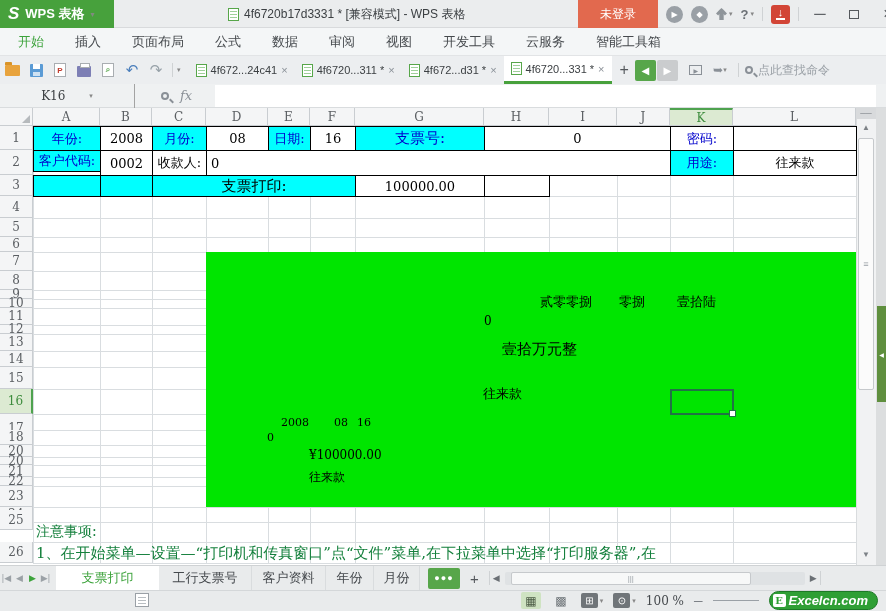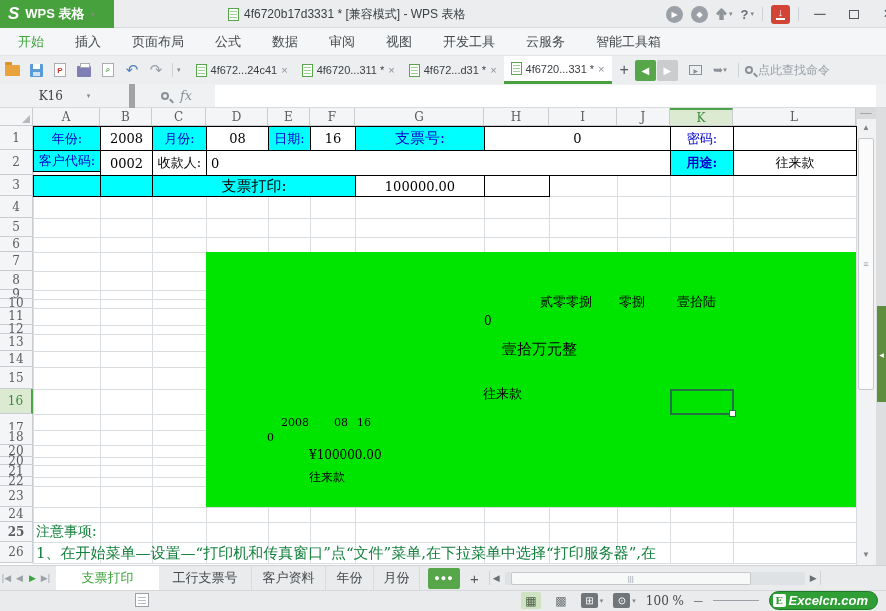--- a/index.html
+++ b/index.html
@@ -54,21 +54,21 @@
   .doctab { height:28px; display:flex; align-items:center; gap:4px; padding:0 7px; font-size:11px; color:#3c4043; white-space:nowrap; }
   .doctab .x { color:#8a9097; font-size:11px; }
   .doctab.active { background:#fff; border-bottom:3px solid #47a13c; }
   .sqbtn { width:21px; height:21px; display:flex; align-items:center; justify-content:center; font-size:10px; border-radius:2px; }
   .sqbtn.green { background:#57a64a; color:#fff; }
   .sqbtn.gray { background:#caccce; color:#fff; }
   #cmd-search { display:flex; align-items:center; gap:5px; color:#9aa0a6; font-size:12px; }
 
   
   #formulabar { left:0; top:84px; width:886px; height:24px; background:#eff1f2; border-bottom:1px solid #d9dcde; display:flex; align-items:center; }
-  #namebox { width:135px; height:24px; display:flex; align-items:center; justify-content:center; gap:24px; border-right:6px solid #a3a3a3; font-family:"DejaVu Serif", serif; font-size:12px; color:#3c4043; }
+  #namebox { width:135px; height:24px; display:flex; align-items:center; justify-content:center; gap:24px; border-right:1px solid #a3a3a3; font-family:"DejaVu Serif", serif; font-size:12px; color:#3c4043; }
   #fx-label { font-style:italic; font-family:"DejaVu Serif", serif; color:#8a9097; font-size:13px; }
   #formula-input { position:absolute; left:215px; top:1px; width:661px; height:22px; background:#fff; }
 
   
   .colhdr, .rowhdr { position:absolute; background:#f4f5f6; font-family:"DejaVu Serif", serif; color:#5a5e62; display:flex; align-items:center; justify-content:center; }
   .colhdr { top:108px; height:18px; font-size:12px; border-right:1px solid #c9cdd1; border-bottom:1px solid #c9cdd1; }
   .colhdr.sel { background:#dcead2; color:#3d8c3d; border-top:2px solid #4ea24e; }
   .rowhdr { left:0; width:33px; font-size:12px; border-right:1px solid #c9cdd1; border-bottom:1px solid #c9cdd1; overflow:visible; }
   .rowhdr.sel { background:#dcead2; color:#3d8c3d; border-right:2px solid #4ea24e; }
   #corner { left:0; top:108px; width:33px; height:18px; background:#f4f5f6; border-right:1px solid #c9cdd1; border-bottom:1px solid #c9cdd1; }
@@ -122,20 +122,21 @@
   <div id="titlebar" class="abs">
     <div id="wps-logo" class="abs">
       <span class="s">S</span>
       <span class="nm">WPS 表格</span>
       <span class="car">▾</span>
     </div>
     <div id="doc-title" class="abs">
       <span class="sheeticon"></span>
       <span>4f6720b17d3331 * [兼容模式] - WPS 表格</span>
     </div>
+    <div id="login-btn" class="abs">未登录</div>
     <div class="abs flex" style="left:666px; top:0; height:28px; gap:8px;">
       <span class="circ">▶</span>
       <span class="circ">◆</span>
       <span class="tb-ic">
           <span class="skin"></span>
           <span class="car">▾</span>
         </span>
       <span class="tb-ic">
           <b style="font-size:13px;">?</b>
           <span class="car">▾</span>
@@ -273,21 +274,21 @@
       <div class="rowhdr" style="top: 367px; height: 22px;">15</div>
       <div class="rowhdr sel" style="top: 389px; height: 25px;">16</div>
       <div class="rowhdr" style="top: 414px; height: 28px;">17</div>
       <div class="rowhdr" style="top: 430px; height: 15px;">18</div>
       <div class="rowhdr" style="top: 445px; height: 12px;">20</div>
       <div class="rowhdr" style="top: 457px; height: 8px;">20</div>
       <div class="rowhdr" style="top: 465px; height: 12px;">21</div>
       <div class="rowhdr" style="top: 477px; height: 9px;">22</div>
       <div class="rowhdr" style="top: 486px; height: 21px;">23</div>
       <div class="rowhdr" style="top: 507px; height: 15px;">24</div>
-      <div class="rowhdr" style="top: 522px; height: 20px; font-weight: bold;">25</div>
+      <div class="rowhdr" style="top: 510px; height: 20px;">25</div>
       <div class="rowhdr" style="top: 542px; height: 21px;">26</div>
       <div class="gl" style="left: 33px; top: 126px; width: 1px; height: 437px;"></div>
       <div class="gl" style="left: 100px; top: 126px; width: 1px; height: 437px;"></div>
       <div class="gl" style="left: 152px; top: 126px; width: 1px; height: 437px;"></div>
       <div class="gl" style="left: 206px; top: 126px; width: 1px; height: 437px;"></div>
       <div class="gl" style="left: 268px; top: 126px; width: 1px; height: 437px;"></div>
       <div class="gl" style="left: 310px; top: 126px; width: 1px; height: 437px;"></div>
       <div class="gl" style="left: 355px; top: 126px; width: 1px; height: 437px;"></div>
       <div class="gl" style="left: 484px; top: 126px; width: 1px; height: 437px;"></div>
       <div class="gl" style="left: 549px; top: 126px; width: 1px; height: 437px;"></div>
@@ -405,21 +406,21 @@
       <div class="cell" style="left: 268px; top: 126px; width: 43px; height: 25px; background: rgb(0, 255, 255); color: rgb(0, 0, 204); font-size: 13px;">日期:</div>
       <div class="cell" style="left: 310px; top: 126px; width: 46px; height: 25px; background: rgb(255, 255, 255); color: rgb(0, 0, 0); font-size: 13px;">16</div>
       <div class="cell" style="left: 355px; top: 126px; width: 130px; height: 25px; background: rgb(0, 255, 255); color: rgb(0, 0, 204); font-size: 15px;">支票号:</div>
       <div class="cell" style="left: 484px; top: 126px; width: 187px; height: 25px; background: rgb(255, 255, 255); color: rgb(0, 0, 0); font-size: 13px;">0</div>
       <div class="cell" style="left: 670px; top: 126px; width: 64px; height: 25px; background: rgb(255, 255, 255); color: rgb(0, 0, 204); font-size: 13px;">密码:</div>
       <div class="cell" style="left: 733px; top: 126px; width: 124px; height: 25px; background: rgb(255, 255, 255); color: rgb(0, 0, 0); font-size: 13px;"></div>
       <div class="cell" style="left: 33px; top: 150px; width: 68px; height: 22px; background: rgb(0, 255, 255); color: rgb(0, 0, 204); font-size: 13px;">客户代码:</div>
       <div class="cell" style="left: 100px; top: 150px; width: 53px; height: 26px; background: rgb(255, 255, 255); color: rgb(0, 0, 0); font-size: 13px;">0002</div>
       <div class="cell" style="left: 152px; top: 150px; width: 55px; height: 26px; background: rgb(255, 255, 255); color: rgb(0, 0, 0); font-size: 13px;">收款人:</div>
       <div class="cell" style="left: 206px; top: 150px; width: 465px; height: 26px; background: rgb(255, 255, 255); color: rgb(0, 0, 0); font-size: 13px; justify-content: flex-start; padding-left: 4px;">0</div>
-      <div class="cell" style="left: 670px; top: 150px; width: 64px; height: 26px; background: rgb(0, 255, 255); color: rgb(0, 0, 204); font-size: 13px; font-weight: bold;">用途:</div>
+      <div class="cell" style="left: 670px; top: 150px; width: 64px; height: 26px; background: rgb(0, 255, 255); color: rgb(0, 0, 204); font-size: 13px;">用途:</div>
       <div class="cell" style="left: 733px; top: 150px; width: 124px; height: 26px; background: rgb(255, 255, 255); color: rgb(0, 0, 0); font-size: 13px;">往来款</div>
       <div class="cell" style="left: 33px; top: 175px; width: 68px; height: 22px; background: rgb(0, 255, 255); color: rgb(0, 0, 0); font-size: 13px;"></div>
       <div class="cell" style="left: 100px; top: 175px; width: 53px; height: 22px; background: rgb(0, 255, 255); color: rgb(0, 0, 0); font-size: 13px;"></div>
       <div class="cell" style="left: 152px; top: 175px; width: 204px; height: 22px; background: rgb(0, 255, 255); color: rgb(0, 0, 0); font-size: 15px;">支票打印:</div>
       <div class="cell" style="left: 355px; top: 175px; width: 130px; height: 22px; background: rgb(255, 255, 255); color: rgb(0, 0, 0); font-size: 13px;">100000.00</div>
       <div class="cell" style="left: 484px; top: 175px; width: 66px; height: 22px; background: rgb(255, 255, 255); color: rgb(0, 0, 0); font-size: 13px;"></div>
     </div>
 
 </div>
 </body></html>

